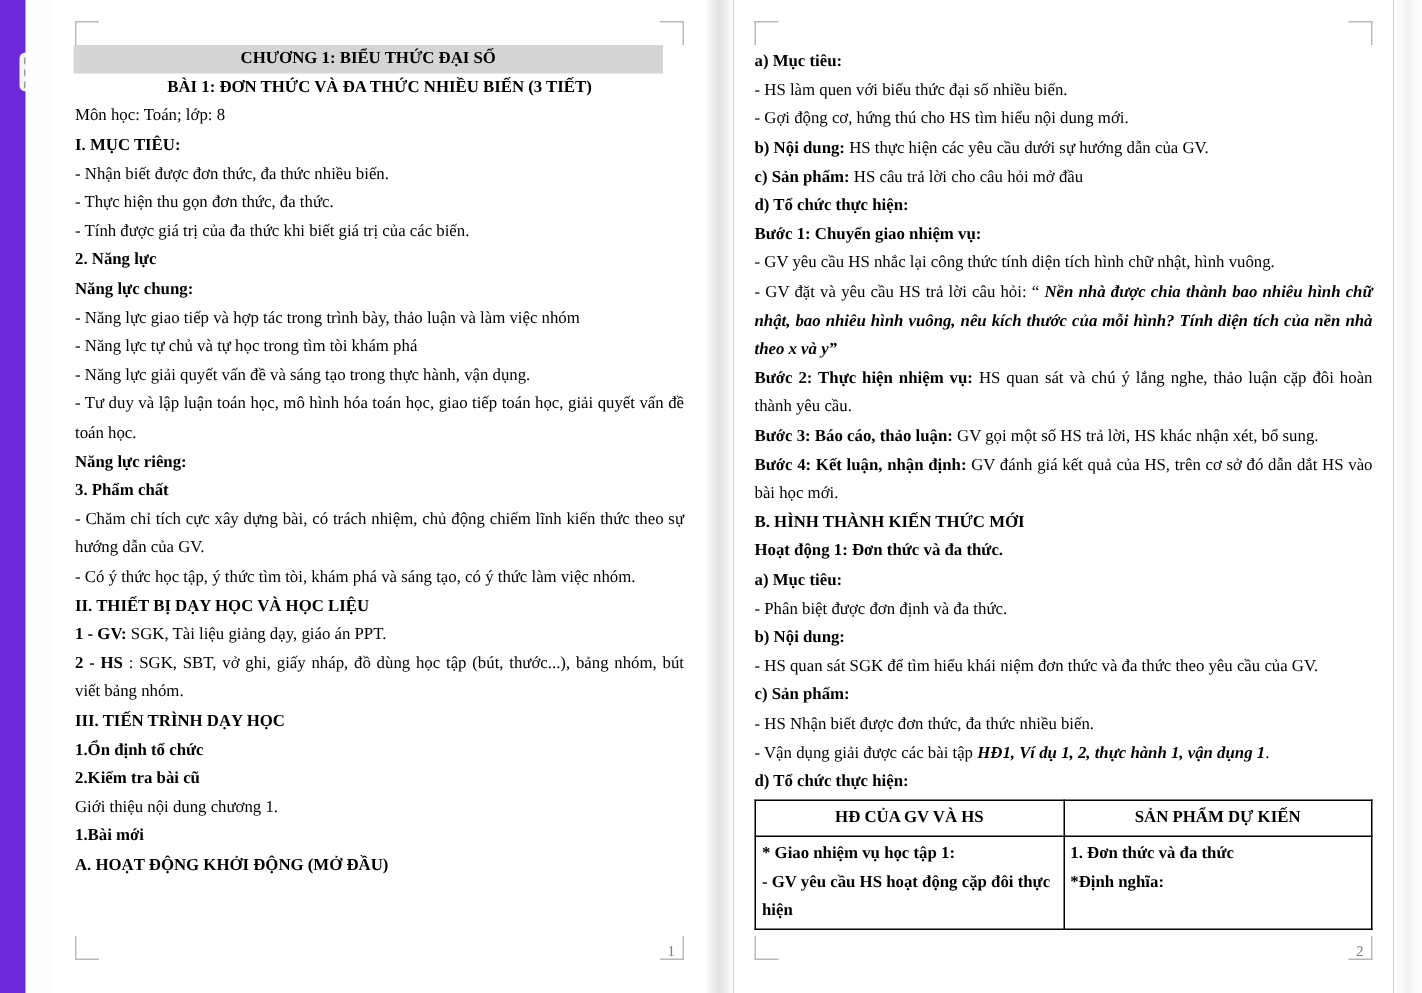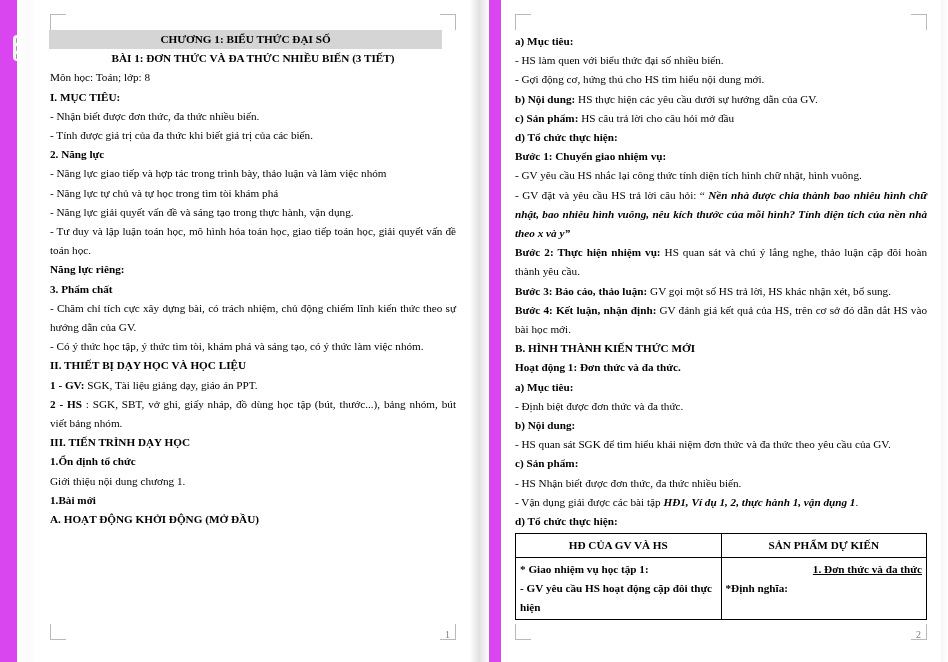--- a/index.html
+++ b/index.html
@@ -15,21 +15,21 @@
     color: #000000;
     position: relative;
   }
 
   
   #workspace {
     position: absolute;
     left: 0; top: 0;
     width: 948px;
     height: 662px;
-    background: #d946ef;
+    background: #6d28d9;
   }
 
   
   .grip-handle {
     position: absolute;
     left: 13px;
     top: 35px;
     width: 20px;
     height: 26px;
     background: #f4f4f4;
@@ -54,21 +54,21 @@
   
   .page {
     position: absolute;
     top: 0;
     height: 662px;
     background: #ffffff;
     box-sizing: border-box;
     overflow: hidden;
   }
   #page-left  { left: 36px;  width: 434px; }
-  #page-right { left: 501px; width: 440px; }
+  #page-right { left: 489px; width: 440px; }
 
   
   .gutter {
     position: absolute;
     top: 0;
     left: 470px;
     width: 19px;
     height: 662px;
     background: linear-gradient(to right,#ffffff 0%, #efefef 25%, #e2e2e2 50%, #efefef 75%, #ffffff 100%);
   }
@@ -142,21 +142,21 @@
     padding: 2px 4px 2px 4px;
     font-size: 11.2px;
     line-height: 19px;
     vertical-align: top;
     font-weight: bold;
   }
   table.kt th { text-align: center; font-weight: bold; }
   td.cell-left  { width: 56%; }
   td.cell-right { width: 44%; }
   .cell-line { display: block; }
-  .cell-line.ctr { text-align: right; text-decoration: underline; }
+  .cell-line.ctr { text-align: left; }
 
   
   .page-number {
     position: absolute;
     bottom: 22px;
     right: 20px;
     font-size: 10px;
     color: #808080;
   }
 </style>
@@ -191,35 +191,38 @@
 
       <p class="title-hl-row">CHƯƠNG 1: BIỂU THỨC ĐẠI SỐ</p>
 
       <p class="title-block">BÀI 1: ĐƠN THỨC VÀ ĐA THỨC NHIỀU BIẾN (3 TIẾT)</p>
 
       <p class="subject-line">Môn học: Toán; lớp: 8</p>
 
       <div id="left-blocks">
           <p class="ln just b">I. MỤC TIÊU:</p>
           <p class="ln just">- Nhận biết được đơn thức, đa thức nhiều biến.</p>
+          <p class="ln just">- Thực hiện thu gọn đơn thức, đa thức.</p>
           <p class="ln just">- Tính được giá trị của đa thức khi biết giá trị của các biến.</p>
           <p class="ln just b">2. Năng lực</p>
+          <p class="ln just b">Năng lực chung:</p>
           <p class="ln just">- Năng lực giao tiếp và hợp tác trong trình bày, thảo luận và làm việc nhóm</p>
           <p class="ln just">- Năng lực tự chủ và tự học trong tìm tòi khám phá</p>
           <p class="ln just">- Năng lực giải quyết vấn đề và sáng tạo trong thực hành, vận dụng.</p>
           <p class="ln just">- Tư duy và lập luận toán học, mô hình hóa toán học, giao tiếp toán học, giải quyết vấn đề toán học.</p>
           <p class="ln just b">Năng lực riêng:</p>
           <p class="ln just b">3. Phẩm chất</p>
           <p class="ln just">- Chăm chỉ tích cực xây dựng bài, có trách nhiệm, chủ động chiếm lĩnh kiến thức theo sự hướng dẫn của GV.</p>
           <p class="ln just">- Có ý thức học tập, ý thức tìm tòi, khám phá và sáng tạo, có ý thức làm việc nhóm.</p>
           <p class="ln just b">II. THIẾT BỊ DẠY HỌC VÀ HỌC LIỆU</p>
           <p class="ln just"><span class="b">1 - GV:</span><span>  SGK, Tài liệu giảng dạy, giáo án PPT.</span></p>
           <p class="ln just"><span class="b">2 - HS</span><span> : SGK, SBT, vở ghi, giấy nháp, đồ dùng học tập (bút, thước...), bảng nhóm, bút viết bảng nhóm.</span></p>
           <p class="ln just b">III. TIẾN TRÌNH DẠY HỌC</p>
           <p class="ln just b">1.Ổn định tổ chức</p>
+          <p class="ln just b">2.Kiểm tra bài cũ</p>
           <p class="ln just">Giới thiệu nội dung chương 1.</p>
           <p class="ln just b">1.Bài mới</p>
           <p class="ln just b">A. HOẠT ĐỘNG KHỞI ĐỘNG (MỞ ĐẦU)</p>
         </div>
     </div>
 
     <div class="page-number">1</div>
   </div>
 
   <div class="page" id="page-right">
@@ -239,21 +242,21 @@
           <p class="ln just b">d) Tổ chức thực hiện:</p>
           <p class="ln just b">Bước 1: Chuyển giao nhiệm vụ:</p>
           <p class="ln just">- GV yêu cầu HS nhắc lại công thức tính diện tích hình chữ nhật, hình vuông.</p>
           <p class="ln just"><span>- GV đặt và yêu cầu HS trả lời câu hỏi: “ </span><span class="i b">Nền nhà được chia thành bao nhiêu hình chữ nhật, bao nhiêu hình vuông, nêu kích thước của mỗi hình? Tính diện tích của nền nhà theo x và y”</span></p>
           <p class="ln just"><span class="b">Bước 2: Thực hiện nhiệm vụ:</span><span> HS quan sát và chú ý lắng nghe, thảo luận cặp đôi hoàn thành yêu cầu.</span></p>
           <p class="ln just"><span class="b">Bước 3: Báo cáo, thảo luận:</span><span> GV gọi một số HS trả lời, HS khác nhận xét, bổ sung.</span></p>
           <p class="ln just"><span class="b">Bước 4: Kết luận, nhận định:</span><span> GV đánh giá kết quả của HS, trên cơ sở đó dẫn dắt HS vào bài học mới.</span></p>
           <p class="ln just b">B. HÌNH THÀNH KIẾN THỨC MỚI</p>
           <p class="ln just b">Hoạt động 1: Đơn thức và đa thức.</p>
           <p class="ln just b">a) Mục tiêu:</p>
-          <p class="ln just">- Định biệt được đơn thức và đa thức.</p>
+          <p class="ln just">- Phân biệt được đơn định và đa thức.</p>
           <p class="ln just b">b) Nội dung:</p>
           <p class="ln just">- HS quan sát SGK để tìm hiểu khái niệm đơn thức và đa thức theo yêu cầu của GV.</p>
           <p class="ln just b">c) Sản phẩm:</p>
           <p class="ln just">- HS Nhận biết được đơn thức, đa thức nhiều biến.</p>
           <p class="ln just"><span>- Vận dụng giải được các bài tập </span><span class="i b">HĐ1, Ví dụ 1, 2, thực hành 1, vận dụng 1</span><span>.</span></p>
           <p class="ln just b">d) Tổ chức thực hiện:</p>
         </div>
       <div id="right-table">
           <table class="kt">
             <thead>

